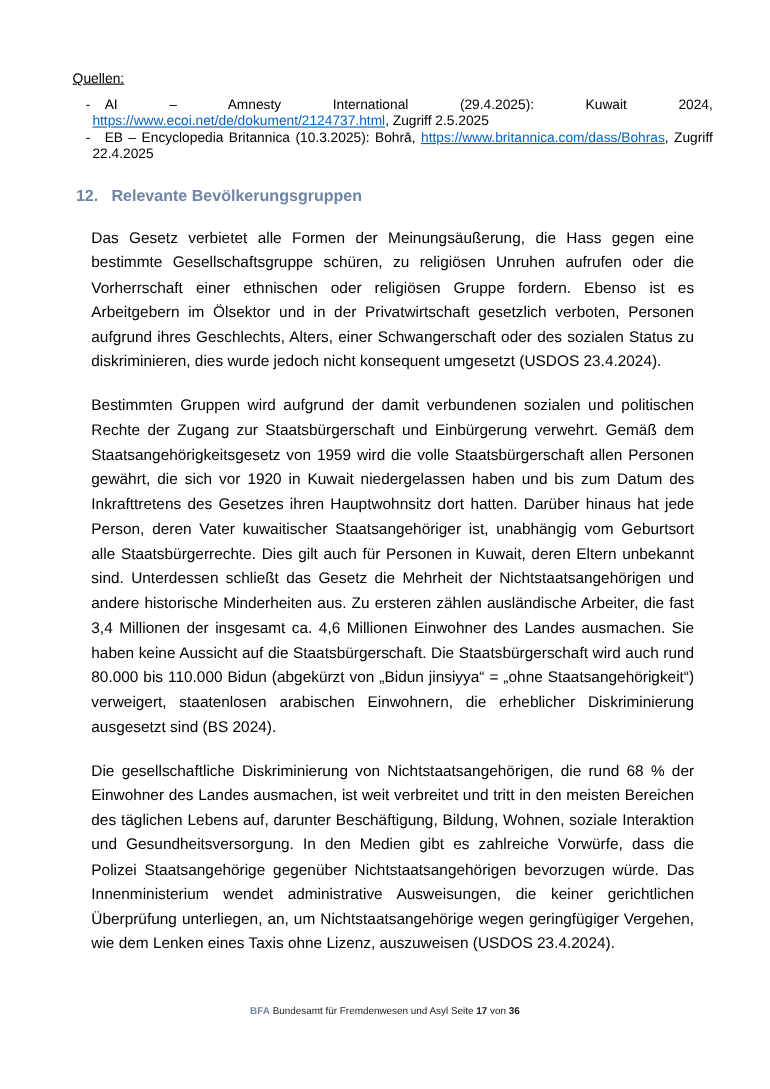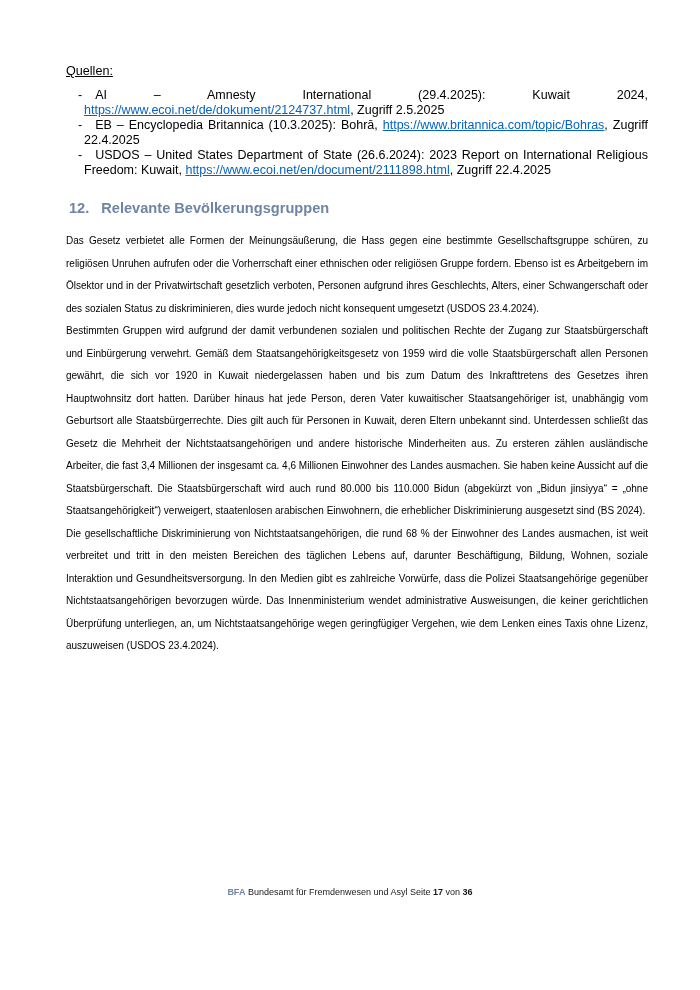--- a/index.html
+++ b/index.html
@@ -60,31 +60,31 @@
     line-height: 17px;
   }
   .section-heading .num {
     margin-right: 12px;
   }
   
   .body-text {
     margin-top: 13px;
   }
   .body-text p {
-    margin: 0;
-    font-size: 10px;
+    margin: 17px;
+    font-size: 14px;
     line-height: 22.5px;
     text-align: justify;
   }
   
   .footer {
     position: absolute;
     left: 0;
     right: 0;
-    bottom: 92px;
+    bottom: 65px;
     text-align: center;
     font-size: 9px;
     line-height: 11px;
     color: #1a1a1a;
     white-space: nowrap;
   }
   .footer .brand {
     color: var(--accent-color, #6f85a4);
     font-weight: bold;
   }
@@ -94,22 +94,21 @@
 </style>
 </head>
 <body>
 
 <div class="page">
 
   <div class="sources-heading">Quellen:</div>
 
   <div class="sources-list" id="sources-list">
       <div class="source-item"><span class="bullet">-</span><span class="tab"></span><span>AI – Amnesty International (29.4.2025): Kuwait 2024, </span><a class="src-link">https://www.ecoi.net/de/dokument/2124737.html</a><span>, Zugriff 2.5.2025</span></div>
-      <div class="source-item"><span class="bullet">-</span><span class="tab"></span><span>EB – Encyclopedia Britannica (10.3.2025): Bohrā, </span><a class="src-link">https://www.britannica.com/topic/Bohras</a><span>, Zugriff 22.4.2025</span></div>
-      <div class="source-item"><span class="bullet">-</span><span class="tab"></span><span>USDOS – United States Department of State (26.6.2024): 2023 Report on International Religious Freedom: Kuwait, </span><a class="src-link">https://www.ecoi.net/en/document/2111898.html</a><span>, Zugriff 22.4.2025</span></div>
+      <div class="source-item"><span class="bullet">-</span><span class="tab"></span><span>EB – Encyclopedia Britannica (10.3.2025): Bohrā, </span><a class="src-link">https://www.britannica.com/dass/Bohras</a><span>, Zugriff 22.4.2025</span></div>
     </div>
 
   <div class="section-heading">
     <span class="num">12.</span>
     <span class="title">Relevante Bevölkerungsgruppen</span>
   </div>
 
   <div class="body-text" id="body-text">
       <p>Das Gesetz verbietet alle Formen der Meinungsäußerung, die Hass gegen eine bestimmte Gesellschaftsgruppe schüren, zu religiösen Unruhen aufrufen oder die Vorherrschaft einer ethnischen oder religiösen Gruppe fordern. Ebenso ist es Arbeitgebern im Ölsektor und in der Privatwirtschaft gesetzlich verboten, Personen aufgrund ihres Geschlechts, Alters, einer Schwangerschaft oder des sozialen Status zu diskriminieren, dies wurde jedoch nicht konsequent umgesetzt (USDOS 23.4.2024).</p>
       <p>Bestimmten Gruppen wird aufgrund der damit verbundenen sozialen und politischen Rechte der Zugang zur Staatsbürgerschaft und Einbürgerung verwehrt. Gemäß dem Staatsangehörigkeitsgesetz von 1959 wird die volle Staatsbürgerschaft allen Personen gewährt, die sich vor 1920 in Kuwait niedergelassen haben und bis zum Datum des Inkrafttretens des Gesetzes ihren Hauptwohnsitz dort hatten. Darüber hinaus hat jede Person, deren Vater kuwaitischer Staatsangehöriger ist, unabhängig vom Geburtsort alle Staatsbürgerrechte. Dies gilt auch für Personen in Kuwait, deren Eltern unbekannt sind. Unterdessen schließt das Gesetz die Mehrheit der Nichtstaatsangehörigen und andere historische Minderheiten aus. Zu ersteren zählen ausländische Arbeiter, die fast 3,4 Millionen der insgesamt ca. 4,6 Millionen Einwohner des Landes ausmachen. Sie haben keine Aussicht auf die Staatsbürgerschaft. Die Staatsbürgerschaft wird auch rund 80.000 bis 110.000 Bidun (abgekürzt von „Bidun jinsiyya“ = „ohne Staatsangehörigkeit“) verweigert, staatenlosen arabischen Einwohnern, die erheblicher Diskriminierung ausgesetzt sind (BS 2024).</p>

